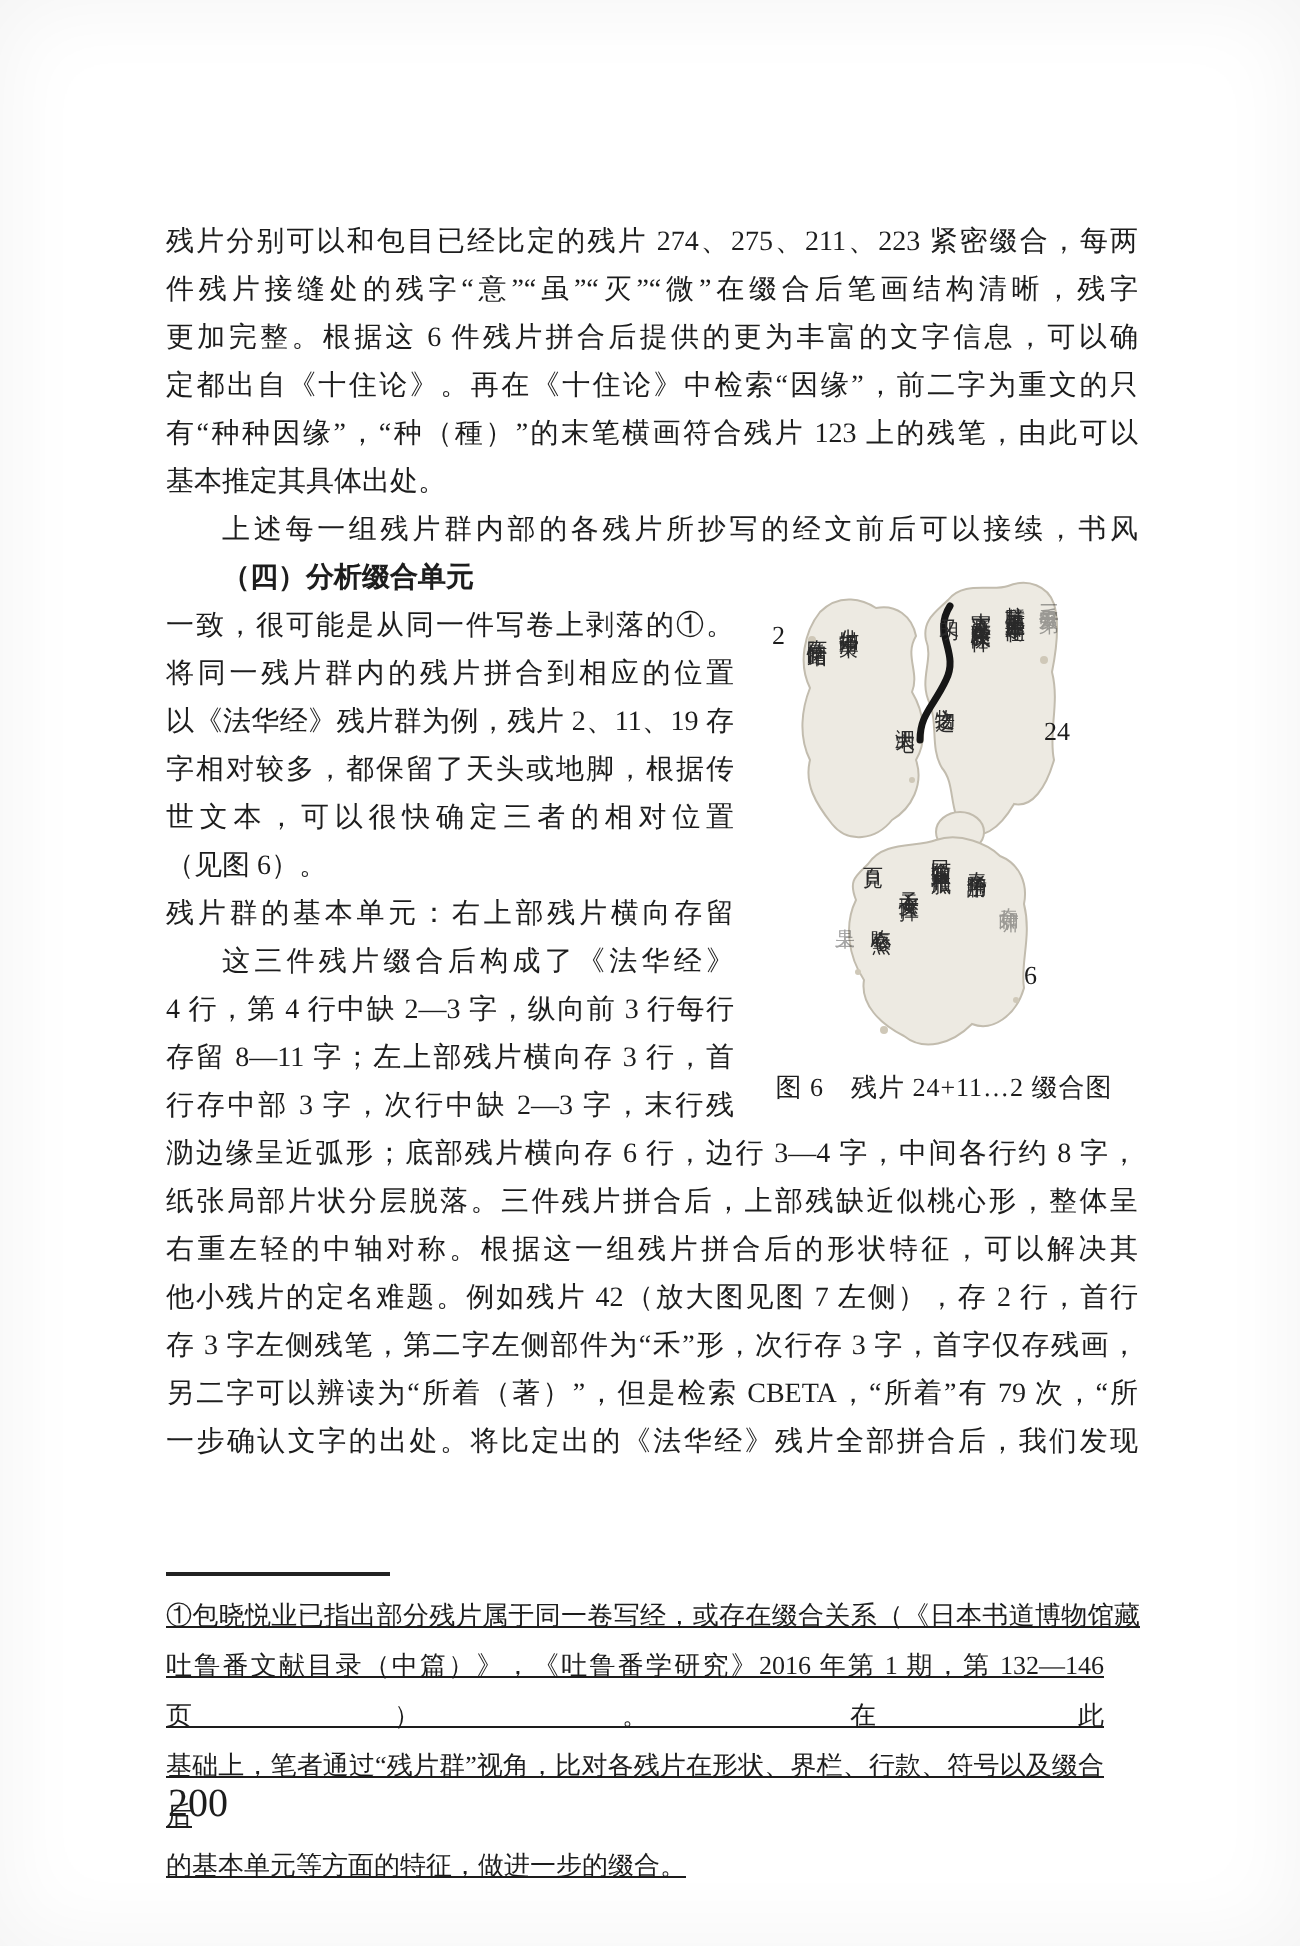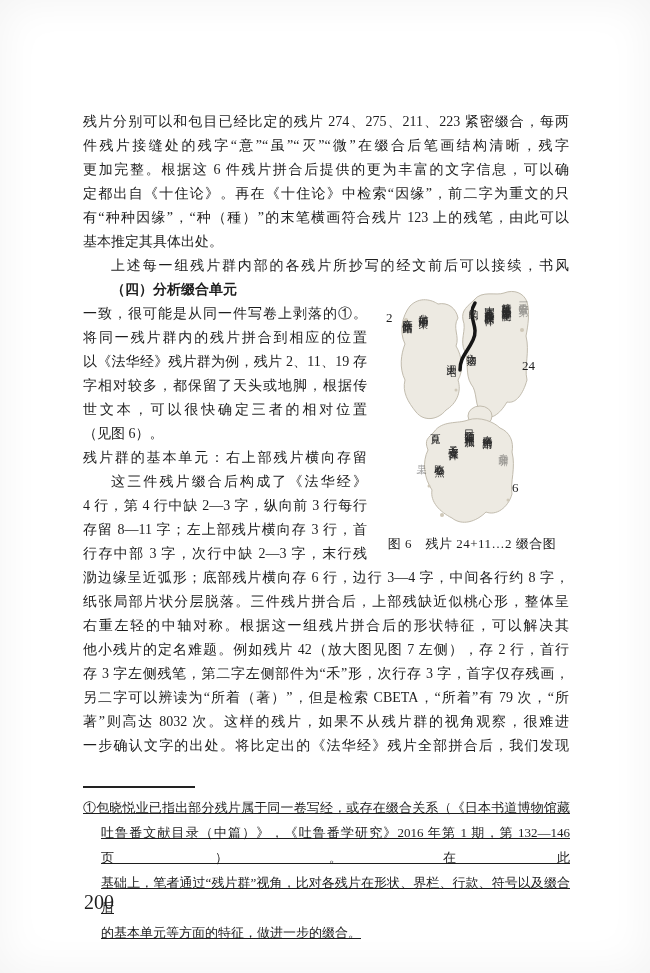--- a/index.html
+++ b/index.html
@@ -35,21 +35,21 @@
     margin-top:7px;text-align:center;font-size:13px;color:#1d1d1d;
     letter-spacing:.5px;white-space:nowrap;
   }
   
   #footnote{position:absolute;left:83px;top:786px;width:487px;}
   .fn-rule{width:112px;height:0;border-top:2px solid #222;margin-bottom:7px;}
   .fn{
     font-size:13px;line-height:25px;overflow:hidden;
     text-align:justify;text-align-last:justify;text-decoration:underline;
   }
-  .fn.fn-indent{margin-left:18px;width:469px;}
+  .fn.fn-indent{width:469px;}
   .fn.last{text-align-last:left;}
   
   #pageno{position:absolute;left:84px;top:891px;font-size:20px;}
 </style>
 </head>
 <body>
 
 <div class="page">
 
   <div id="text-flow">
@@ -71,21 +71,20 @@
       <div class="line narrow indent">这三件残片缀合后构成了《法华经》</div>
       <div class="line narrow">4 行，第 4 行中缺 2—3 字，纵向前 3 行每行</div>
       <div class="line narrow">存留 8—11 字；左上部残片横向存 3 行，首</div>
       <div class="line narrow">行存中部 3 字，次行中缺 2—3 字，末行残</div>
       <div class="line full">泐边缘呈近弧形；底部残片横向存 6 行，边行 3—4 字，中间各行约 8 字，</div>
       <div class="line full">纸张局部片状分层脱落。三件残片拼合后，上部残缺近似桃心形，整体呈</div>
       <div class="line full">右重左轻的中轴对称。根据这一组残片拼合后的形状特征，可以解决其</div>
       <div class="line full">他小残片的定名难题。例如残片 42（放大图见图 7 左侧），存 2 行，首行</div>
       <div class="line full">存 3 字左侧残笔，第二字左侧部件为“禾”形，次行存 3 字，首字仅存残画，</div>
       <div class="line full">另二字可以辨读为“所着（著）”，但是检索 CBETA，“所着”有 79 次，“所</div>
-      <div class="line full">著”则高达 8032 次。这样的残片，如果不从残片群的视角观察，很难进</div>
       <div class="line full">一步确认文字的出处。将比定出的《法华经》残片全部拼合后，我们发现</div>
     </div>
 
   <div id="figure">
     <div id="fig-canvas">
       <svg width="200" height="238" viewBox="0 0 200 238">
         <g fill="#edeae2" stroke="#c2bcae" stroke-width="1">
 
           <path d="M38,16 C48,6 60,10 66,14 C76,12 84,18 86,28 C80,38 88,46 84,56 C90,66 92,80 86,90 C90,102 84,114 74,120 C66,130 52,132 44,122 C36,112 30,102 33,90 C27,78 29,64 33,54 C27,42 30,26 38,16 Z"></path>
 

